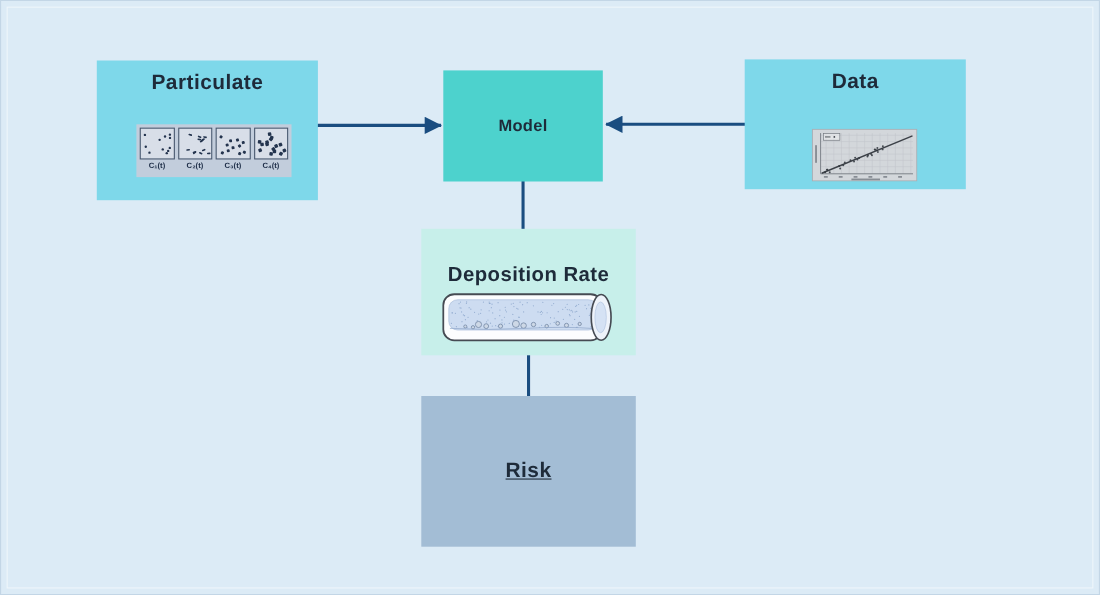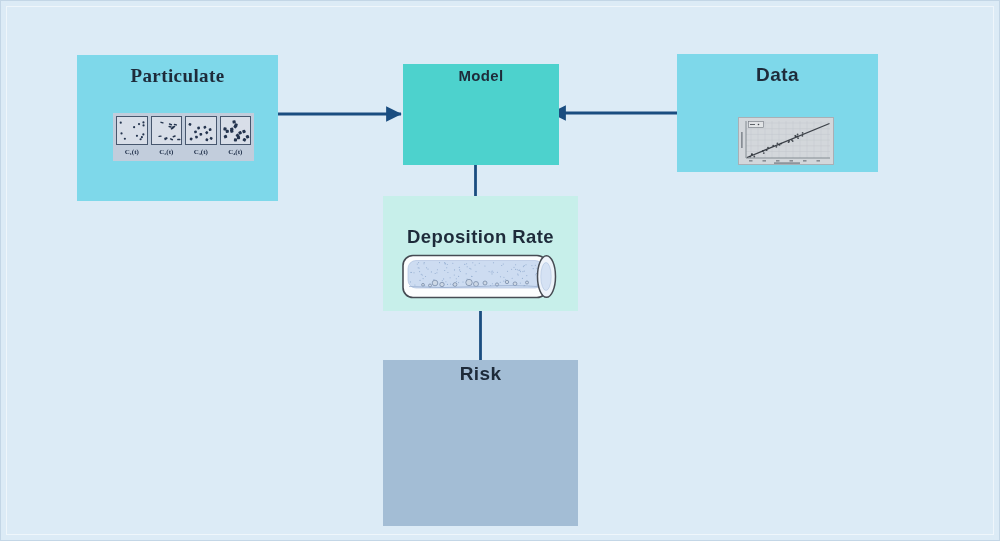--- a/index.html
+++ b/index.html
@@ -2,27 +2,27 @@
 <html style="--background: #dcebf6; --node-cyan: #7ed8ea; --node-teal: #4dd2cd; --node-mint: #c7efea; --node-steel: #a3bdd5; --arrow: #1a4d80; --text-dark: #1e2b3a; --strip-bg: #c2cddc; --panel-bg: #d8dee8; --dot-color: #24344e;"><head>
 <meta charset="utf-8">
 <style>
   html,body{margin:0;padding:0;}
   body{font-family:"Liberation Sans","DejaVu Sans",sans-serif;}
   .canvas{position:relative;width:1000px;height:541px;background:var(--background,#dcebf6);
           box-shadow:inset 0 0 0 1px rgba(150,175,200,.35);overflow:hidden;}
   .frame{position:absolute;inset:6px;border:1px solid rgba(255,255,255,.55);pointer-events:none;}
   .arrows{position:absolute;left:0;top:0;width:1000px;height:541px;pointer-events:none;}
   .node{position:absolute;color:var(--text-dark,#1e2b3a);text-align:center;box-sizing:border-box;}
-  .node-particulate{left:77px;top:55px;width:201px;height:146px;background:var(--node-cyan,#7ed8ea);font-family:Liberation Serif, serif;}
+  .node-particulate{left:88px;top:55px;width:201px;height:127px;background:var(--node-cyan,#7ed8ea);}
   .node-data{left:677px;top:54px;width:201px;height:118px;background:var(--node-cyan,#7ed8ea);}
-  .node-model{left:403px;top:64px;width:156px;height:101px;background:var(--node-teal,#4dd2cd);
-              display:flex;justify-content:center;}
-  .node-deposition{left:383px;top:196px;width:195px;height:115px;background:var(--node-mint,#c7efea);}
-  .node-risk{left:383px;top:360px;width:195px;height:166px;background:var(--node-steel,#a3bdd5);
-             display:flex;flex-direction:column;justify-content:flex-start;}
+  .node-model{left:403px;top:64px;width:145px;height:101px;background:var(--node-teal,#4dd2cd);
+              display:flex;flex-direction:column;justify-content:center;}
+  .node-deposition{left:383px;top:208px;width:195px;height:115px;background:var(--node-mint,#c7efea);}
+  .node-risk{left:383px;top:360px;width:195px;height:137px;background:var(--node-steel,#a3bdd5);
+             display:flex;flex-direction:column;justify-content:center;text-decoration:underline;}
   .t-lg{font-size:19px;line-height:28px;font-weight:600;letter-spacing:.4px;}
   .t-md{font-size:15px;line-height:24px;font-weight:600;letter-spacing:.3px;}
   .node-particulate .t-lg,.node-data .t-lg{margin-top:7px;}
   .node-deposition .t-lg{margin-top:27px;font-size:18.5px;}
   .strip{position:absolute;left:36px;top:58px;width:141px;height:48px;background:var(--strip-bg,#c2cddc);
          padding:3px 3px 0 3px;box-sizing:border-box;}
   .panels{display:flex;gap:3px;height:29px;}
   .panel{flex:1;background:var(--panel-bg,#d8dee8);border:1px solid #47576e;box-sizing:border-box;}
   .panel svg{display:block;width:100%;height:100%;}
   .plabels{display:flex;gap:3px;height:13px;align-items:center;}

